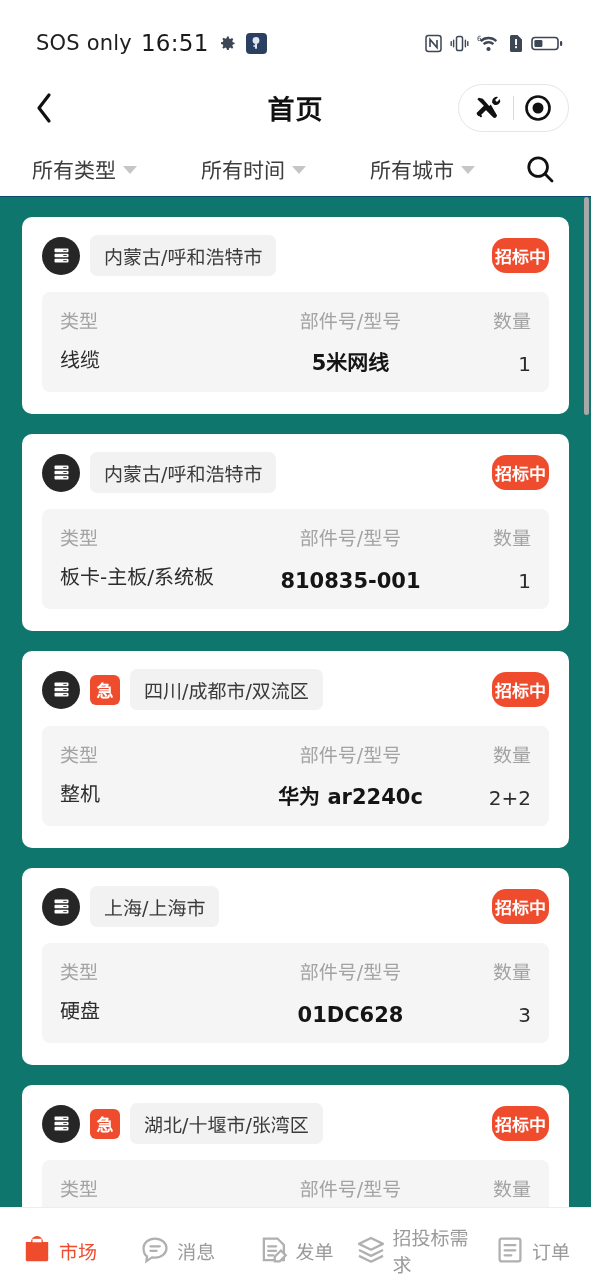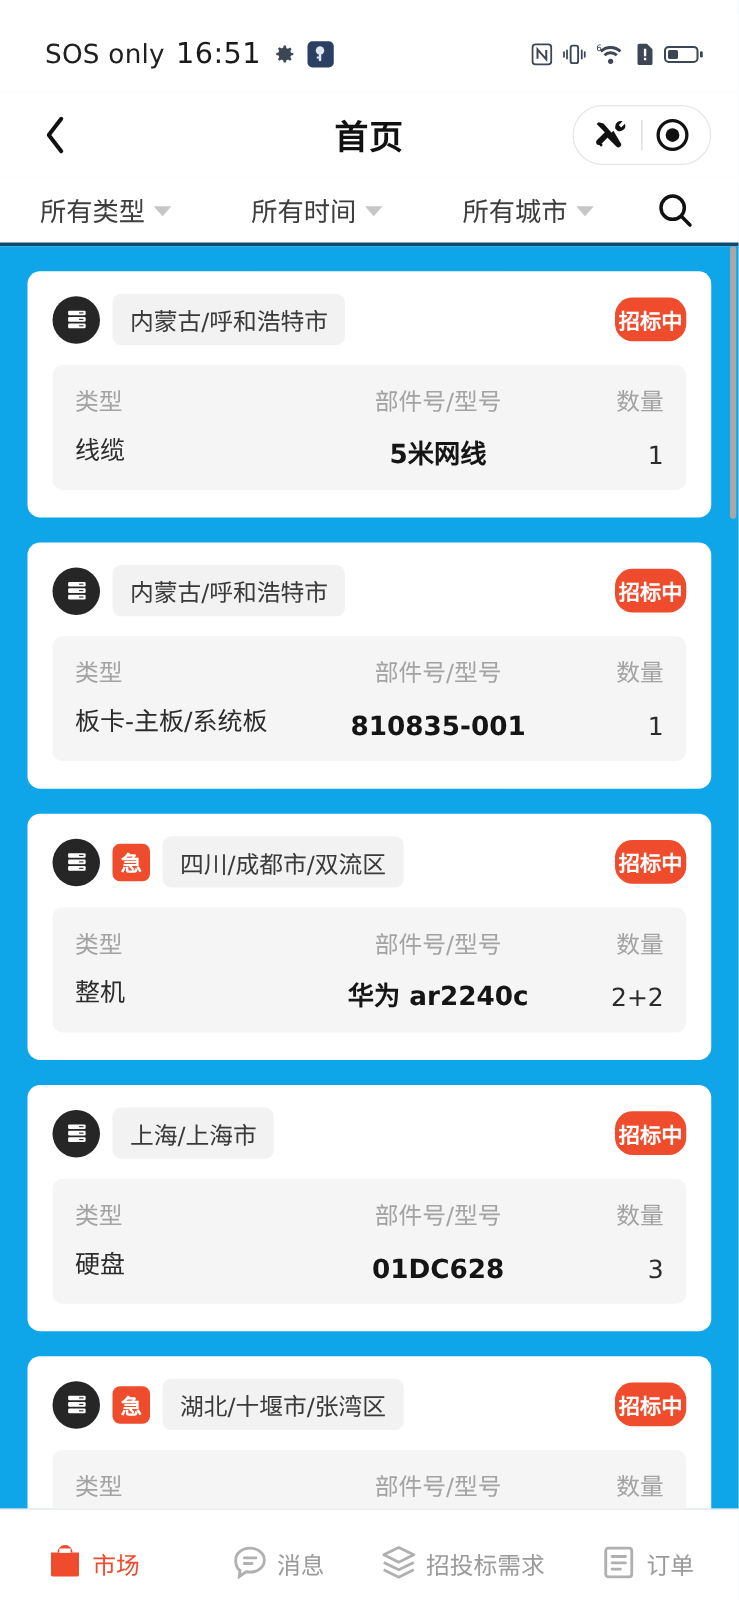--- a/index.html
+++ b/index.html
@@ -44,39 +44,39 @@
     margin-left: auto; display: flex; align-items: center;
     height: 48px; border: 1.5px solid #e6e6e6; border-radius: 26px;
     background: #fff; padding: 0 6px; z-index: 2;
   }
   .act { width: 48px; height: 46px; display: flex; align-items: center; justify-content: center; }
   .act-div { width: 1.5px; height: 24px; background: #d8d8d8; }
 
   
   .filterbar {
     height: 56px; background: #ffffff;
-    display: flex; align-items: center; border-bottom: 3px solid #0c4a6e;
+    display: flex; align-items: center; border-bottom: 1px solid #0c4a6e;
     padding: 0 18px 0 0;
   }
   .filter {
     display: flex; align-items: center; gap: 7px;
     flex: 1 1 0; justify-content: center;
   }
   .filter-label { font-size: 21px; color: #3d3d3d; }
   .caret {
     width: 0; height: 0; border-left: 7px solid transparent;
     border-right: 7px solid transparent; border-top: 8px solid #c6c6c6;
     margin-top: 3px;
   }
   .search-btn { width: 66px; display: flex; align-items: center; justify-content: center; }
 
   
   .list {
     position: absolute; top: 185px; bottom: 85px; left: 0; right: 0;
-    background: #0ea5e9; overflow: hidden;
+    background: #0f766e; overflow: hidden;
   }
   .card {
     background: #ffffff; border-radius: 10px;
     margin: 20px 22px 0 22px; padding: 18px 20px 22px 20px;
   }
   .card:first-child { margin-top: 20px; }
   .card-head { display: flex; align-items: center; gap: 10px; }
   .rack-icon {
     width: 38px; height: 38px; border-radius: 50%; background: #262626;
     display: flex; align-items: center; justify-content: center; flex: 0 0 38px;
@@ -392,20 +392,30 @@
         <span class="tab-ic">
           <svg width="32" height="32" viewBox="0 0 24 24" fill="none" stroke="#b0b0b0" stroke-width="1.7">
             <path d="M12 3.4c4.8 0 8.6 3.2 8.6 7.2 0 4-3.8 7.2-8.6 7.2a11 11 0 0 1-2.3-.25L5.6 20.4l.4-3.6C4.1 15.5 3.4 13.5 3.4 10.6c0-4 3.8-7.2 8.6-7.2z"></path>
             <path d="M8.6 9.2h7M8.6 12.6h4.6" stroke-linecap="round"></path>
           </svg>
         </span>
         <span class="tab-lb">消息</span>
       </div>
       <div class="tab">
         <span class="tab-ic">
+          <svg width="32" height="32" viewBox="0 0 24 24" fill="none" stroke="#b0b0b0" stroke-width="1.7">
+            <path d="M4.4 3.4h10.2l4.8 4.8v11.4H4.4z"></path>
+            <path d="M7.6 9.2h6M7.6 12.6h6M7.6 16h4" stroke-linecap="round"></path>
+            <path d="m17.2 12.4 3.6 3.6-4.6 4.6h-3.6V17z" fill="#fff"></path>
+          </svg>
+        </span>
+        <span class="tab-lb">发单</span>
+      </div>
+      <div class="tab">
+        <span class="tab-ic">
           <svg width="32" height="32" viewBox="0 0 24 24" fill="none" stroke="#b0b0b0" stroke-width="1.7" stroke-linejoin="round">
             <path d="m12 3 9 4.4-9 4.4-9-4.4z"></path>
             <path d="m3 12 9 4.4 9-4.4"></path>
             <path d="m3 16.4 9 4.4 9-4.4"></path>
           </svg>
         </span>
         <span class="tab-lb">招投标需求</span>
       </div>
       <div class="tab">
         <span class="tab-ic">

